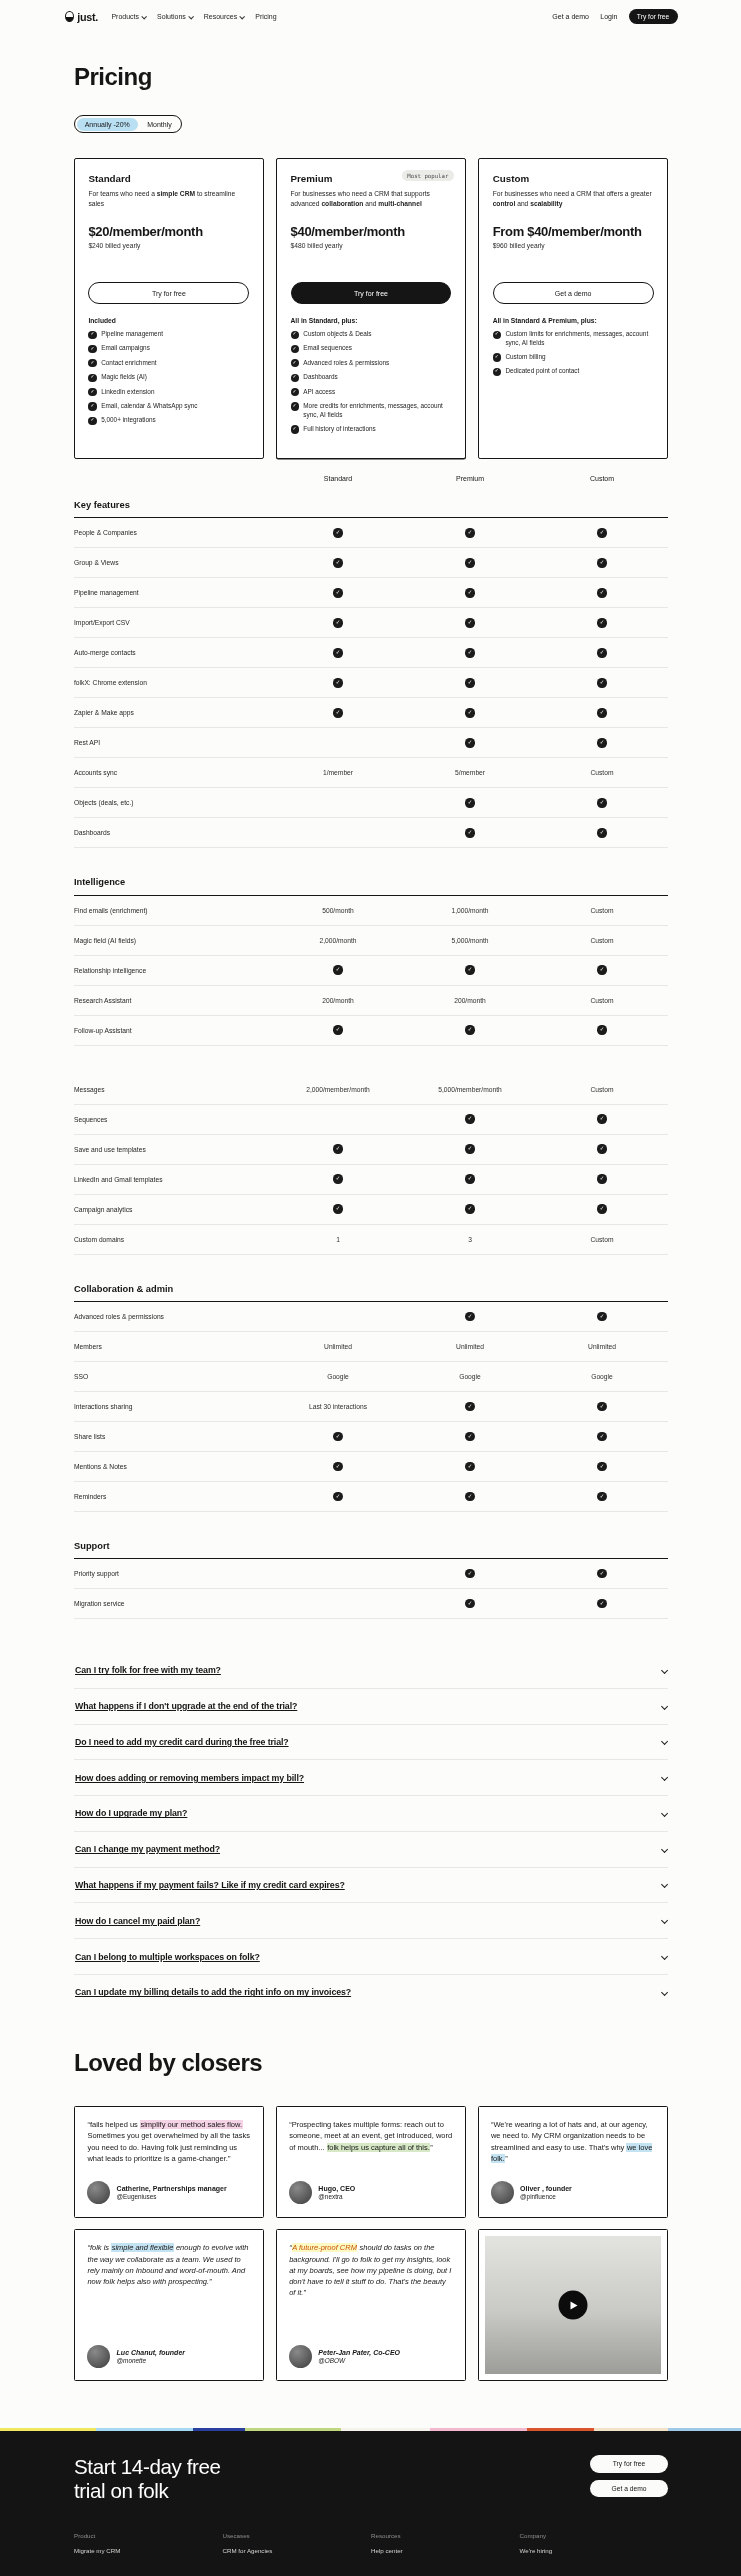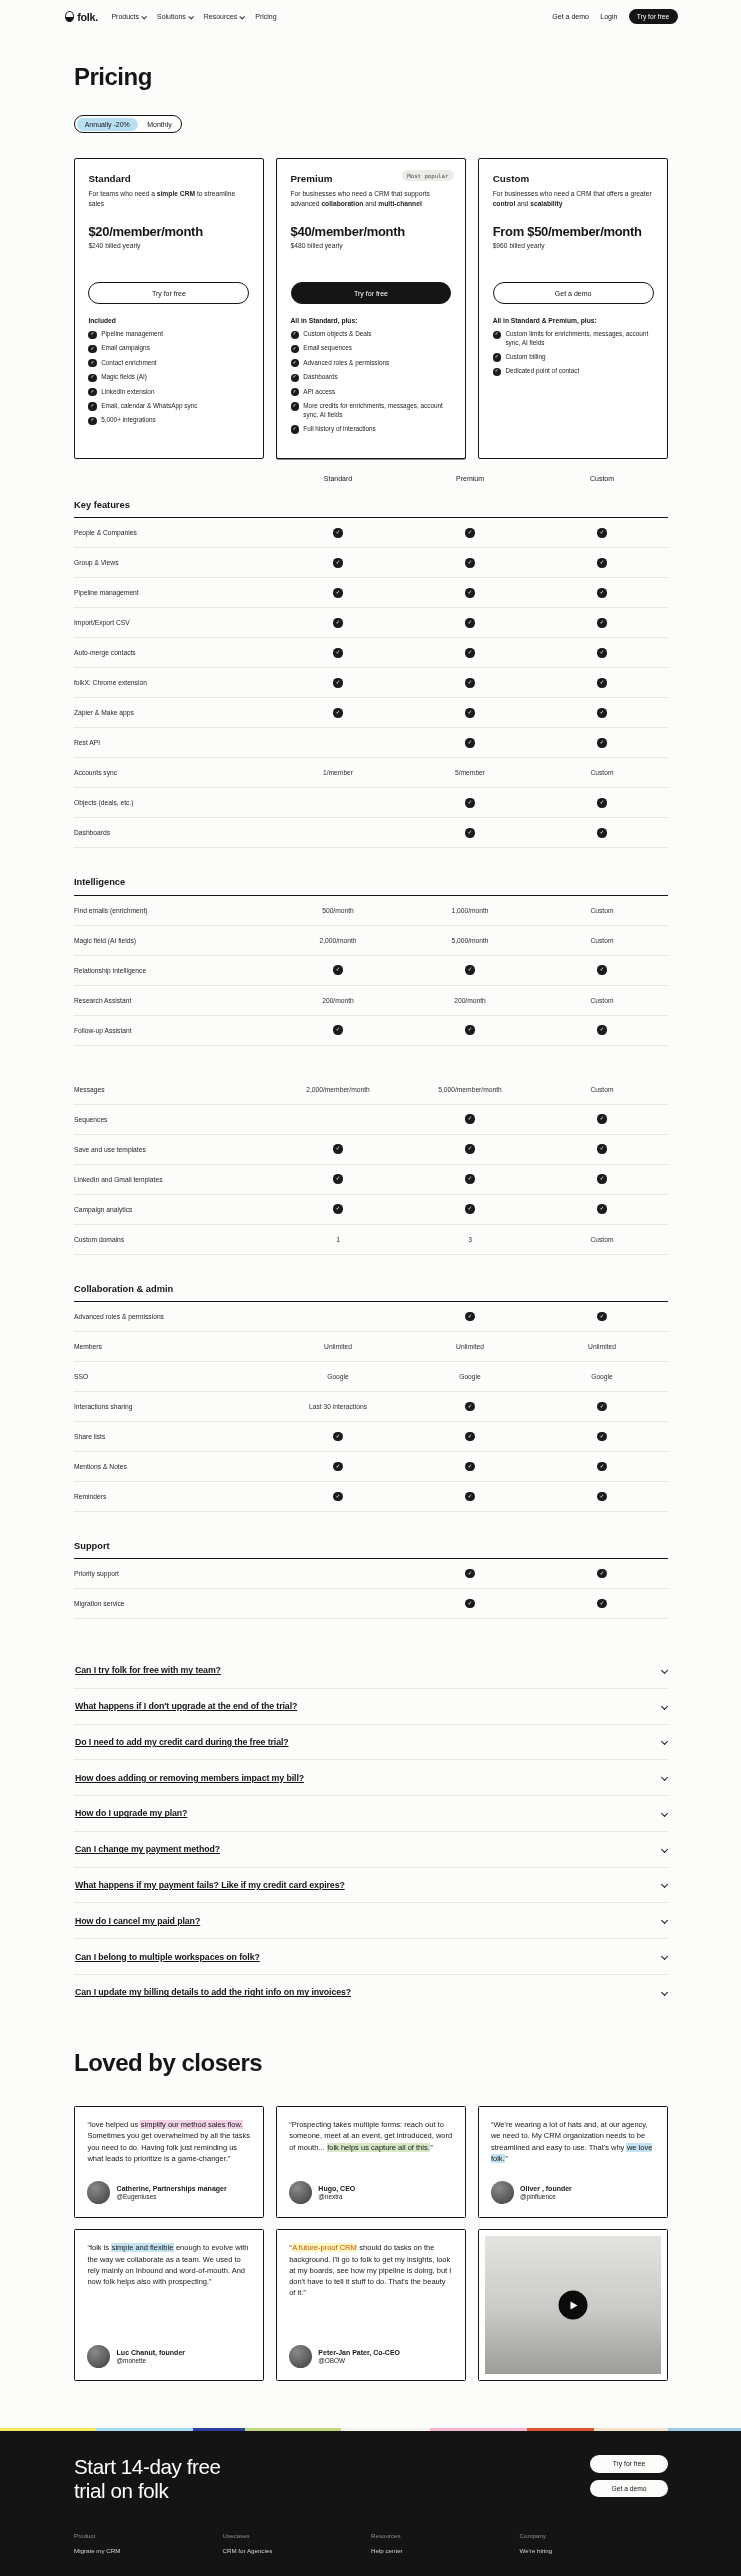--- a/index.html
+++ b/index.html
@@ -67,21 +67,21 @@
   .faq-item{display:flex;align-items:center;justify-content:space-between;padding:12.4px 1px;cursor:pointer;text-decoration:underline;}
   .faq-item + .faq-item{border-top:0.5px solid #E7E7E4;}
   .faq-q{font-size:8.8px;font-weight:700;letter-spacing:-0.1px;}
   .faq-chev{width:4.1px;height:4.1px;border-right:0.8px solid #222;border-bottom:0.8px solid #222;transform:rotate(45deg);}
 
   
   .loved{font-size:24px;font-weight:700;letter-spacing:-0.5px;margin-top:39px;}
   .t-grid{display:grid;grid-template-columns:repeat(3,1fr);gap:11.3px;margin-top:29px;}
   .t-card{background:#fff;border:0.5px solid #161616;border-radius:1.5px;padding:12.4px;box-sizing:border-box;
           display:flex;flex-direction:column;min-height:112px;}
-  .t-card.tall{min-height:152px;}
+  .t-card.tall{min-height:152px;font-style:italic;}
   .quote{font-size:7.5px;line-height:1.5;margin:0;color:#171717;}
   .hl{padding:0 0.5px;}
   .hl-pink{background:#F5D3E7;}
   .hl-green{background:#D6E8C5;}
   .hl-blue{background:#C3E3F2;}
   .hl-yellow{background:#fef9c3;color:#C75300;}
   .person{display:flex;align-items:center;gap:6.2px;margin-top:auto;padding-top:9.3px;}
   .avatar{width:23px;height:23px;border-radius:50%;background:radial-gradient(circle at 35% 30%,#8a8a8a,#3c3c3c);}
   .p-name{font-size:7px;font-weight:700;}
   .p-handle{font-size:6.4px;margin-top:1px;color:#222;}
@@ -108,21 +108,21 @@
   .fcol-title{font-size:6.2px;color:#8E8E8C;margin-bottom:8.2px;}
   .fcol a{display:block;font-size:6.2px;color:#D6D6D3;text-decoration:none;margin-bottom:5.7px;cursor:pointer;}
 </style>
 </head>
 <body>
 
 <div class="header">
   <div class="h-left">
     <div class="logo">
       <span class="logo-mark"></span>
-      <span>folk.</span>
+      <span>just.</span>
     </div>
     <div class="nav">
       <span class="nav-item">
           <span>Products</span>
           <span class="chev"></span>
         </span>
       <span class="nav-item">
           <span>Solutions</span>
           <span class="chev"></span>
         </span>
@@ -223,21 +223,21 @@
       </div>
     <div class="feat">
         <span class="ck"></span>
         <span>Full history of interactions</span>
       </div>
   </div>
 
   <div class="plan">
     <div class="plan-name">Custom</div>
     <p class="plan-desc"><span>For businesses who need a CRM that offers a greater </span><b>control</b><span> and </span><b>scalability</b></p>
-    <div class="price">From $50/member/month</div>
+    <div class="price">From $40/member/month</div>
     <div class="billed">$960 billed yearly</div>
     <div class="plan-cta">Get a demo</div>
     <div class="list-title">All in Standard &amp; Premium, plus:</div>
     <div class="feat">
         <span class="ck"></span>
         <span>Custom limits for enrichments, messages, account sync, AI fields</span>
       </div>
     <div class="feat">
         <span class="ck"></span>
         <span>Custom billing</span>
@@ -623,21 +623,21 @@
       </div>
     <div class="faq-item">
         <span class="faq-q">Can I update my billing details to add the right info on my invoices?</span>
         <span class="faq-chev"></span>
       </div>
   </div>
 
   <h2 class="loved">Loved by closers</h2>
   <div class="t-grid">
     <div class="t-card">
-      <p class="quote"><span>“love helped us </span><span class="hl hl-pink">simplify our method sales flow.</span><span> Sometimes you get overwhelmed by all the tasks you need to do. Having folk just reminding us what leads to prioritize is a game-changer.”</span></p>
+      <p class="quote"><span>“fails helped us </span><span class="hl hl-pink">simplify our method sales flow.</span><span> Sometimes you get overwhelmed by all the tasks you need to do. Having folk just reminding us what leads to prioritize is a game-changer.”</span></p>
       <div class="person">
           <span class="avatar"></span>
           <div>
             <div class="p-name">Catherine, Partnerships manager</div>
             <div class="p-handle">@Eugeniuses</div>
           </div>
         </div>
     </div>
     <div class="t-card">
       <p class="quote"><span>“Prospecting takes multiple forms: reach out to someone, meet at an event, get introduced, word of mouth... </span><span class="hl hl-green">folk helps us capture all of this.</span><span>”</span></p>

